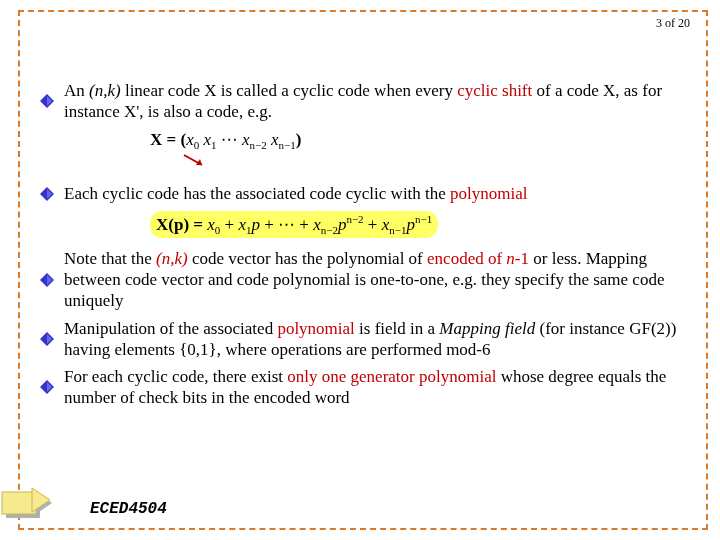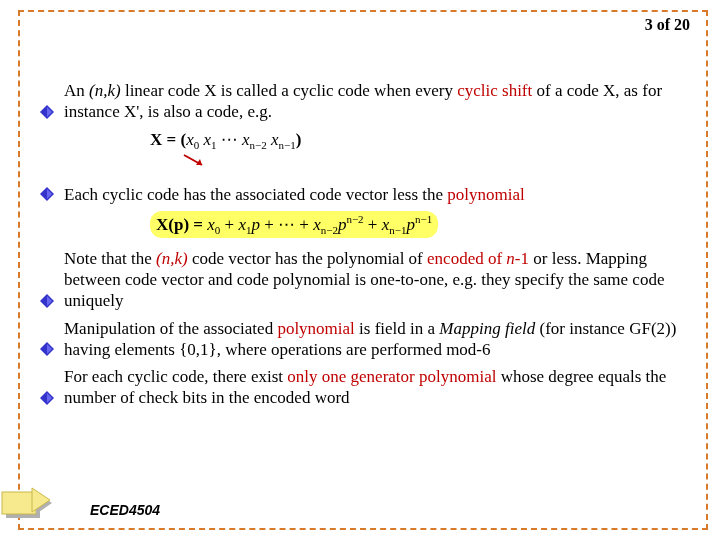--- a/index.html
+++ b/index.html
@@ -28,43 +28,43 @@
     position: absolute;
     left: 0px;
     bottom: 14px;
     width: 60px;
     height: 50px;
   }
   .page-counter {
     position: absolute;
     top: 16px;
     right: 30px;
-    font-size: 16px;
-    font-weight: bold;
+    font-size: 12px;
+    font-weight: normal;
     color: #000;
   }
   .title {
     position: absolute;
     top: 26px;
     left: 0;
     right: 0;
     text-align: center;
     font-size: 28px;
     color: #000;
   }
   .content {
     position: absolute;
     top: 80px;
     left: 40px;
     right: 30px;
     bottom: 40px;
   }
   .bullet-row {
     display: flex;
-    align-items: flex-end;
+    align-items: center;
     margin-bottom: 6px;
   }
   .bullet-icon {
     flex: 0 0 auto;
     margin-right: 10px;
     margin-top: 4px;
   }
   .bullet-text {
     flex: 1;
     font-size: 17px;
@@ -86,24 +86,24 @@
     padding: 2px 6px;
     display: inline-block;
     border-radius: 12px;
   }
   .sub { font-size: 11px; vertical-align: sub; }
   .sup { font-size: 11px; vertical-align: super; }
   .footer-code {
     position: absolute;
     left: 90px;
     bottom: 22px;
-    font-size: 14px;
+    font-size: 16px;
     font-style: italic;
     font-weight: bold;
-    font-family: Liberation Sans, sans-serif;
+    font-family: Liberation Mono, monospace;
   }
 </style>
 </head>
 <body>
 
 <div class="slide">
   <div class="border"></div>
 
   <div class="corner-deco">
     <svg width="60" height="50">
@@ -144,21 +144,21 @@
     </div>
 
     <div class="bullet-row">
       <span class="bullet-icon">
         <svg width="14" height="14">
             <polygon points="7,0 14,7 7,14 0,7" fill="#3333cc"></polygon>
             <polygon points="7,2 12,7 7,12" fill="#6666ee"></polygon>
           </svg>
       </span>
       <span class="bullet-text">
-        <span>Each cyclic code has the associated code vector less the </span><span class="red">polynomial</span>
+        <span>Each cyclic code has the associated code cyclic with the </span><span class="red">polynomial</span>
       </span>
     </div>
 
     <div class="eq-block">
       <span class="eq-hilite eq-line">
         <b>X(p) = </b><span class="ital">x</span><span class="sub">0</span><span> + </span><span class="ital">x</span><span class="sub">1</span><span class="ital">p</span><span> + ⋯ + </span><span class="ital">x</span><span class="sub">n−2</span><span class="ital">p</span><span class="sup">n−2</span><span> + </span><span class="ital">x</span><span class="sub">n−1</span><span class="ital">p</span><span class="sup">n−1</span>
       </span>
     </div>
 
     <div class="bullet-row">

